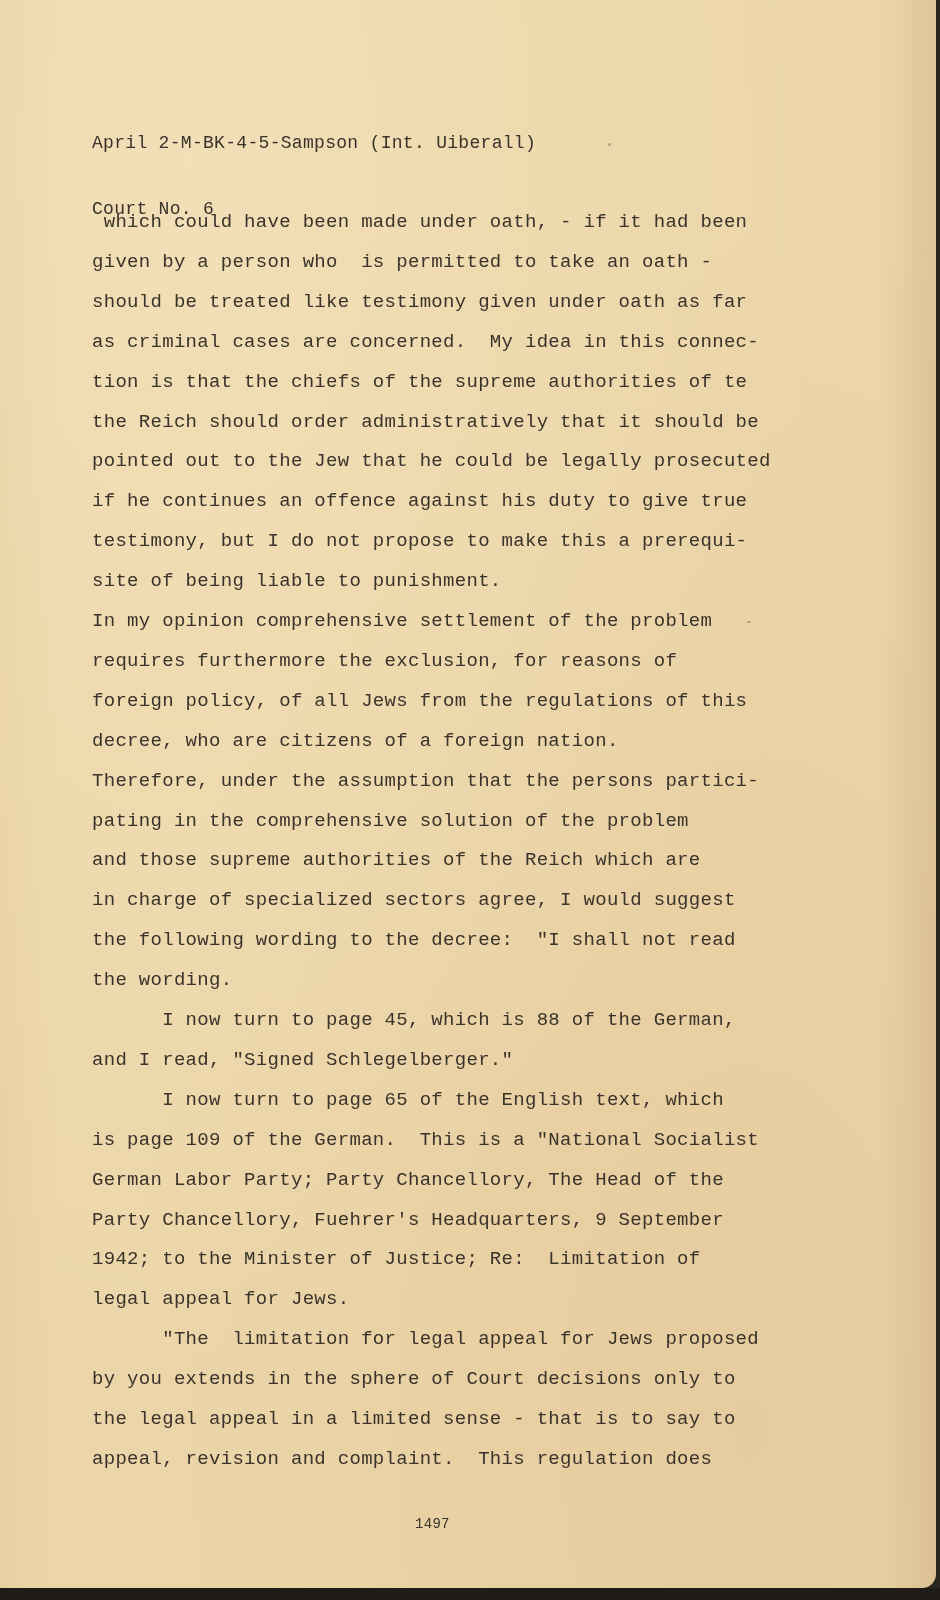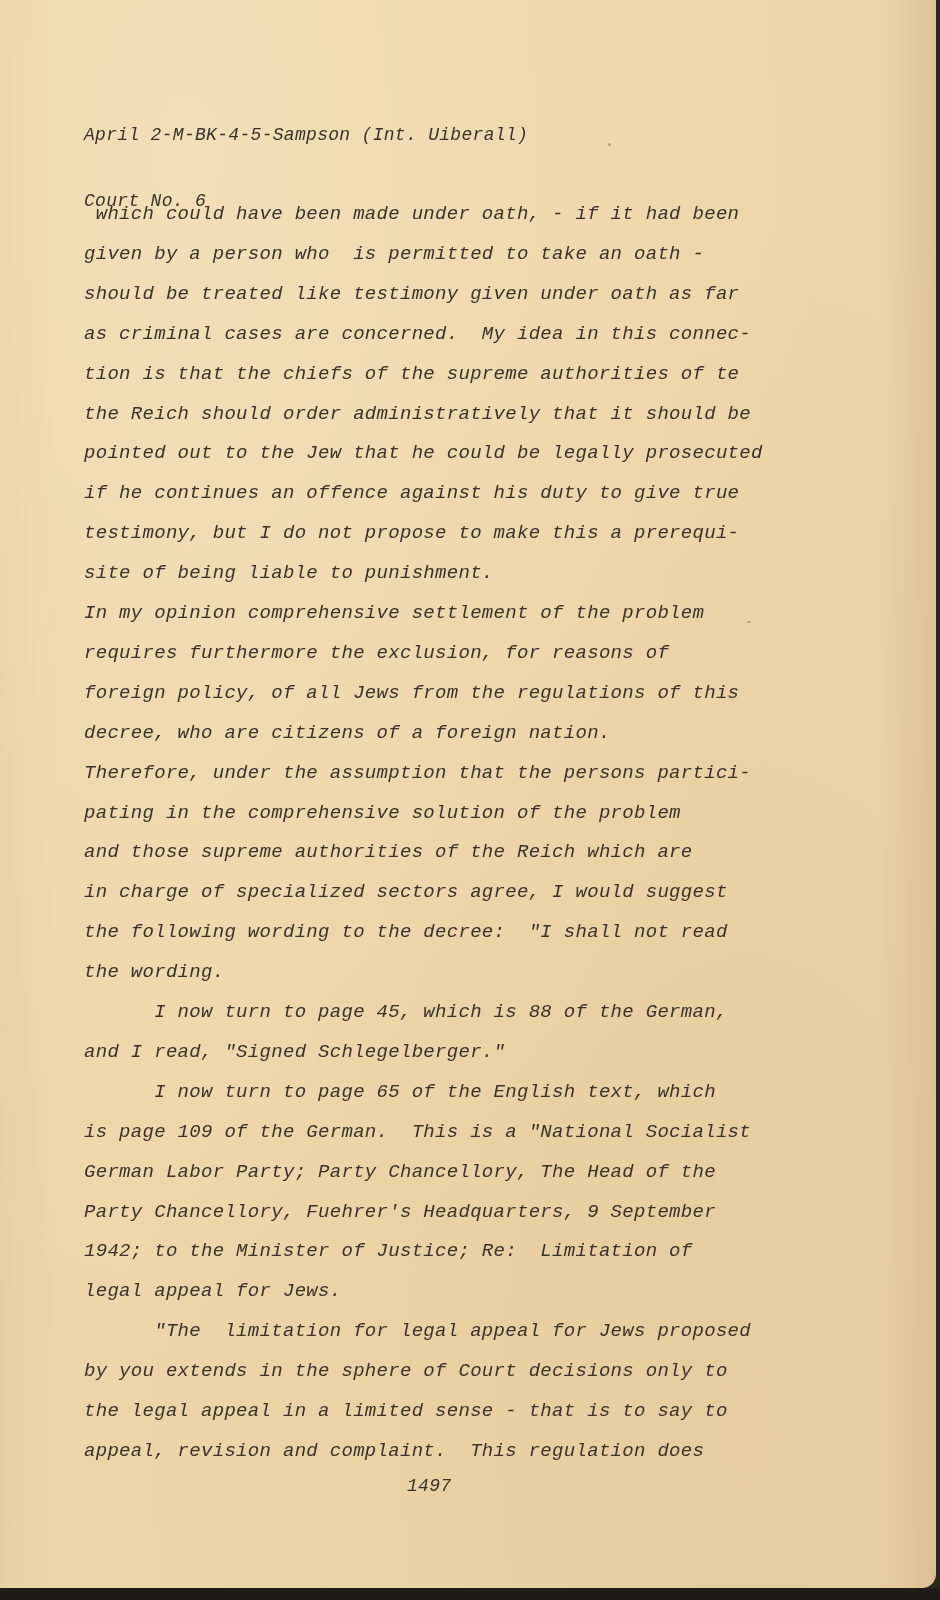--- a/index.html
+++ b/index.html
@@ -34,22 +34,21 @@
       height: 12px;
       background: #1f1c18;
     }
     .type {
       font-family: "Liberation Mono", "DejaVu Sans Mono", monospace;
       color: #3a332b;
       font-size: 19px;
       letter-spacing: 0.3px;
       white-space: pre;
       position: absolute;
-      margin: 4px;
-      font-style: italic;
+      margin: 12px;
     }
     .header {
       left: 80px;
       top: 76px;
       line-height: 22px;
       font-size: 18px;
     }
     .header div {
       white-space: pre;
     }
@@ -59,22 +58,22 @@
     }
     .line {
       position: absolute;
       left: 0;
       height: 40px;
       line-height: 24px;
       white-space: pre;
     }
     .footer-page {
       left: 403px;
-      top: 1472px;
-      font-size: 18px;
+      top: 1504px;
+      font-size: 14px;
     }
     .speck {
       position: absolute;
       width: 3px;
       height: 3px;
       border-radius: 50%;
       background: #8a7a60;
       opacity: 0.6;
     }
   </style>

